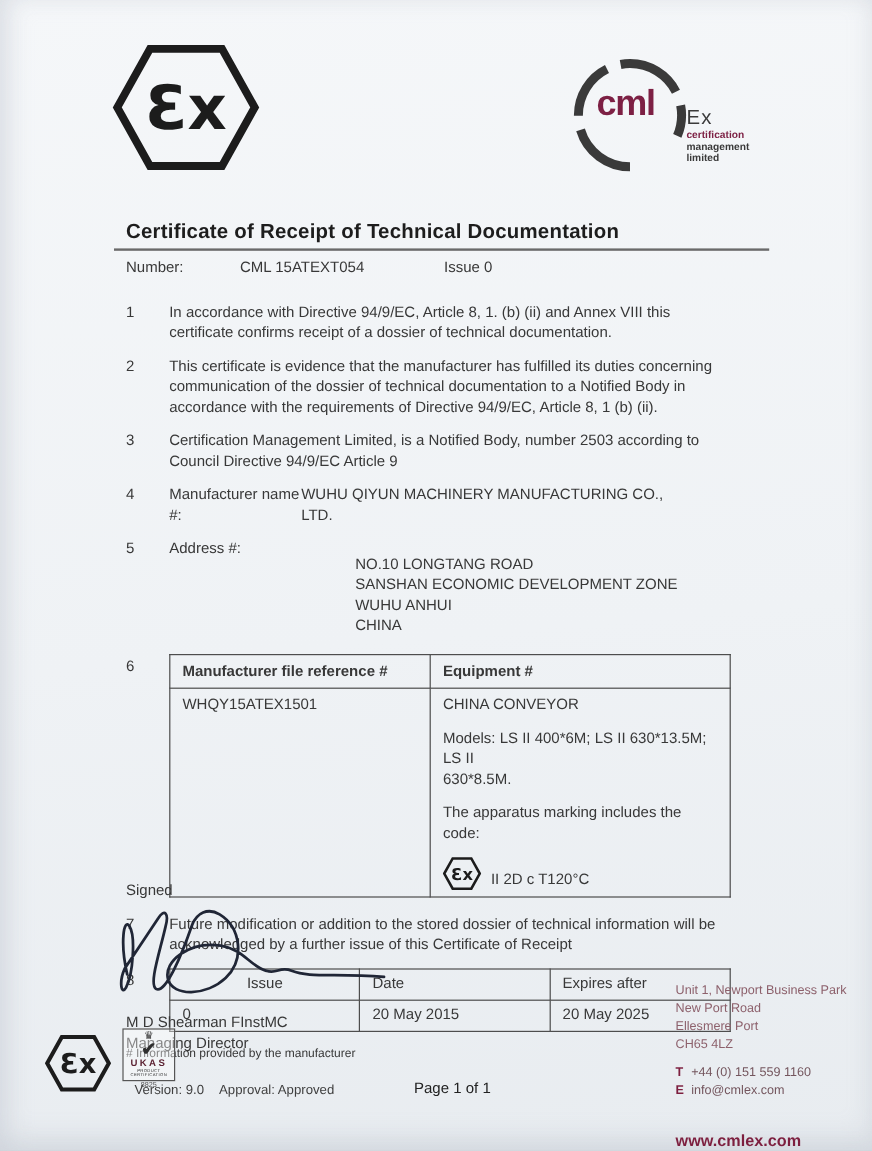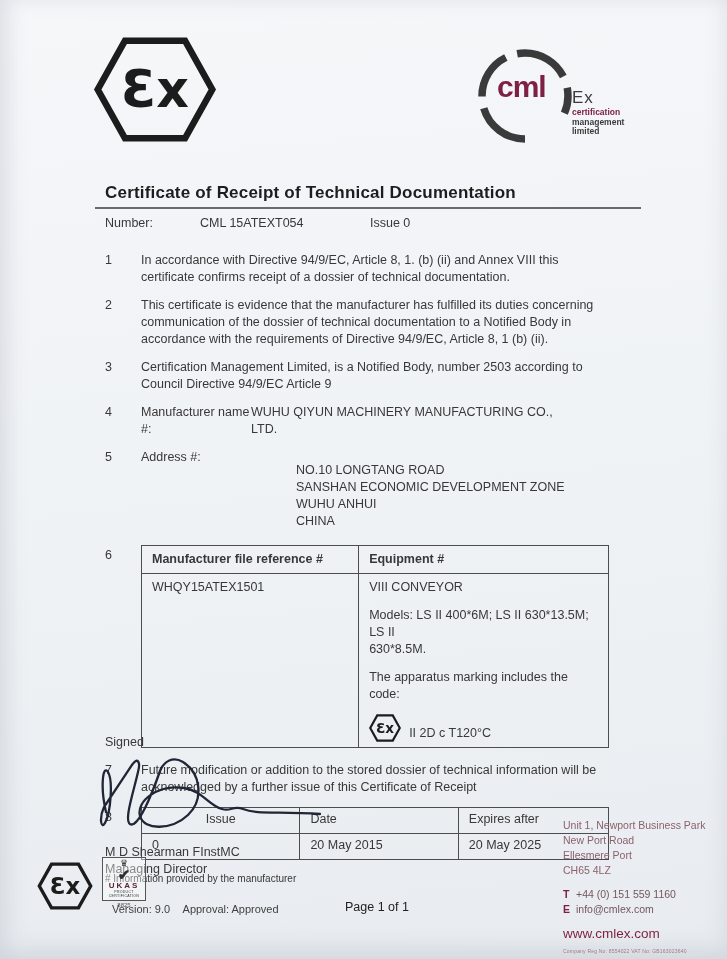--- a/index.html
+++ b/index.html
@@ -64,21 +64,21 @@
   .ukas-sub{font-size:3.5px;letter-spacing:.3px;}
   .ukas-num{font-size:6px;margin-top:1px;color:#555;}
   .version-row{position:absolute;left:112px;top:903px;font-size:11px;color:#3f3f3f;}
   .version-row span{margin-right:10px;}
   .page-num{position:absolute;left:345px;top:900px;font-size:12.5px;font-weight:normal;color:#222;}
   
   .sidebar{position:absolute;left:563px;top:818px;width:160px;}
   .sb-addr{font-size:10.5px;line-height:15px;color:#8d616c;}
   .sb-contact{margin-top:9px;font-size:10.5px;line-height:15px;color:#74565e;}
   .sb-contact b{color:#7d1f3f;display:inline-block;width:13px;}
-  .sb-web{margin-top:9px;font-size:13.5px;font-weight:normal;color:#7d1f3f;}
+  .sb-web{margin-top:26px;font-size:13.5px;font-weight:bold;color:#7d1f3f;}
   .sb-reg{margin-top:7px;font-size:5px;color:#a07b85;letter-spacing:.2px;}
 </style>
 </head>
 <body>
 
 <div class="page">
 
   <div class="ex-logo-lg">
     <svg class="hex" width="124" height="107" viewBox="0 0 132 114">
       <polygon points="34,5 98,5 127,57 98,109 34,109 5,57" stroke-width="7"></polygon>
@@ -153,21 +153,21 @@
       <span class="n" style="padding-top:6px">6</span>
       <table class="file-table">
         <tbody>
             <tr>
           <th class="c1">Manufacturer file reference #</th>
           <th>Equipment #</th>
         </tr>
         <tr>
           <td>WHQY15ATEX1501</td>
           <td class="eq">
-            <p>VIII CONVEYOR</p>
+            <p>CHINA CONVEYOR</p>
             <p class="pre">Models: LS II 400*6M; LS II 630*13.5M; LS II
 630*8.5M.</p>
             <p>The apparatus marking includes the code:</p>
             <div class="marking-row">
               <svg class="hex" width="32" height="28" viewBox="0 0 132 114">
                 <polygon points="34,5 98,5 127,57 98,109 34,109 5,57" stroke-width="9"></polygon>
                 <text x="66" y="78" font-size="56">Ɛx</text>
               </svg>
               <span>II 2D c T120°C</span>
             </div>

